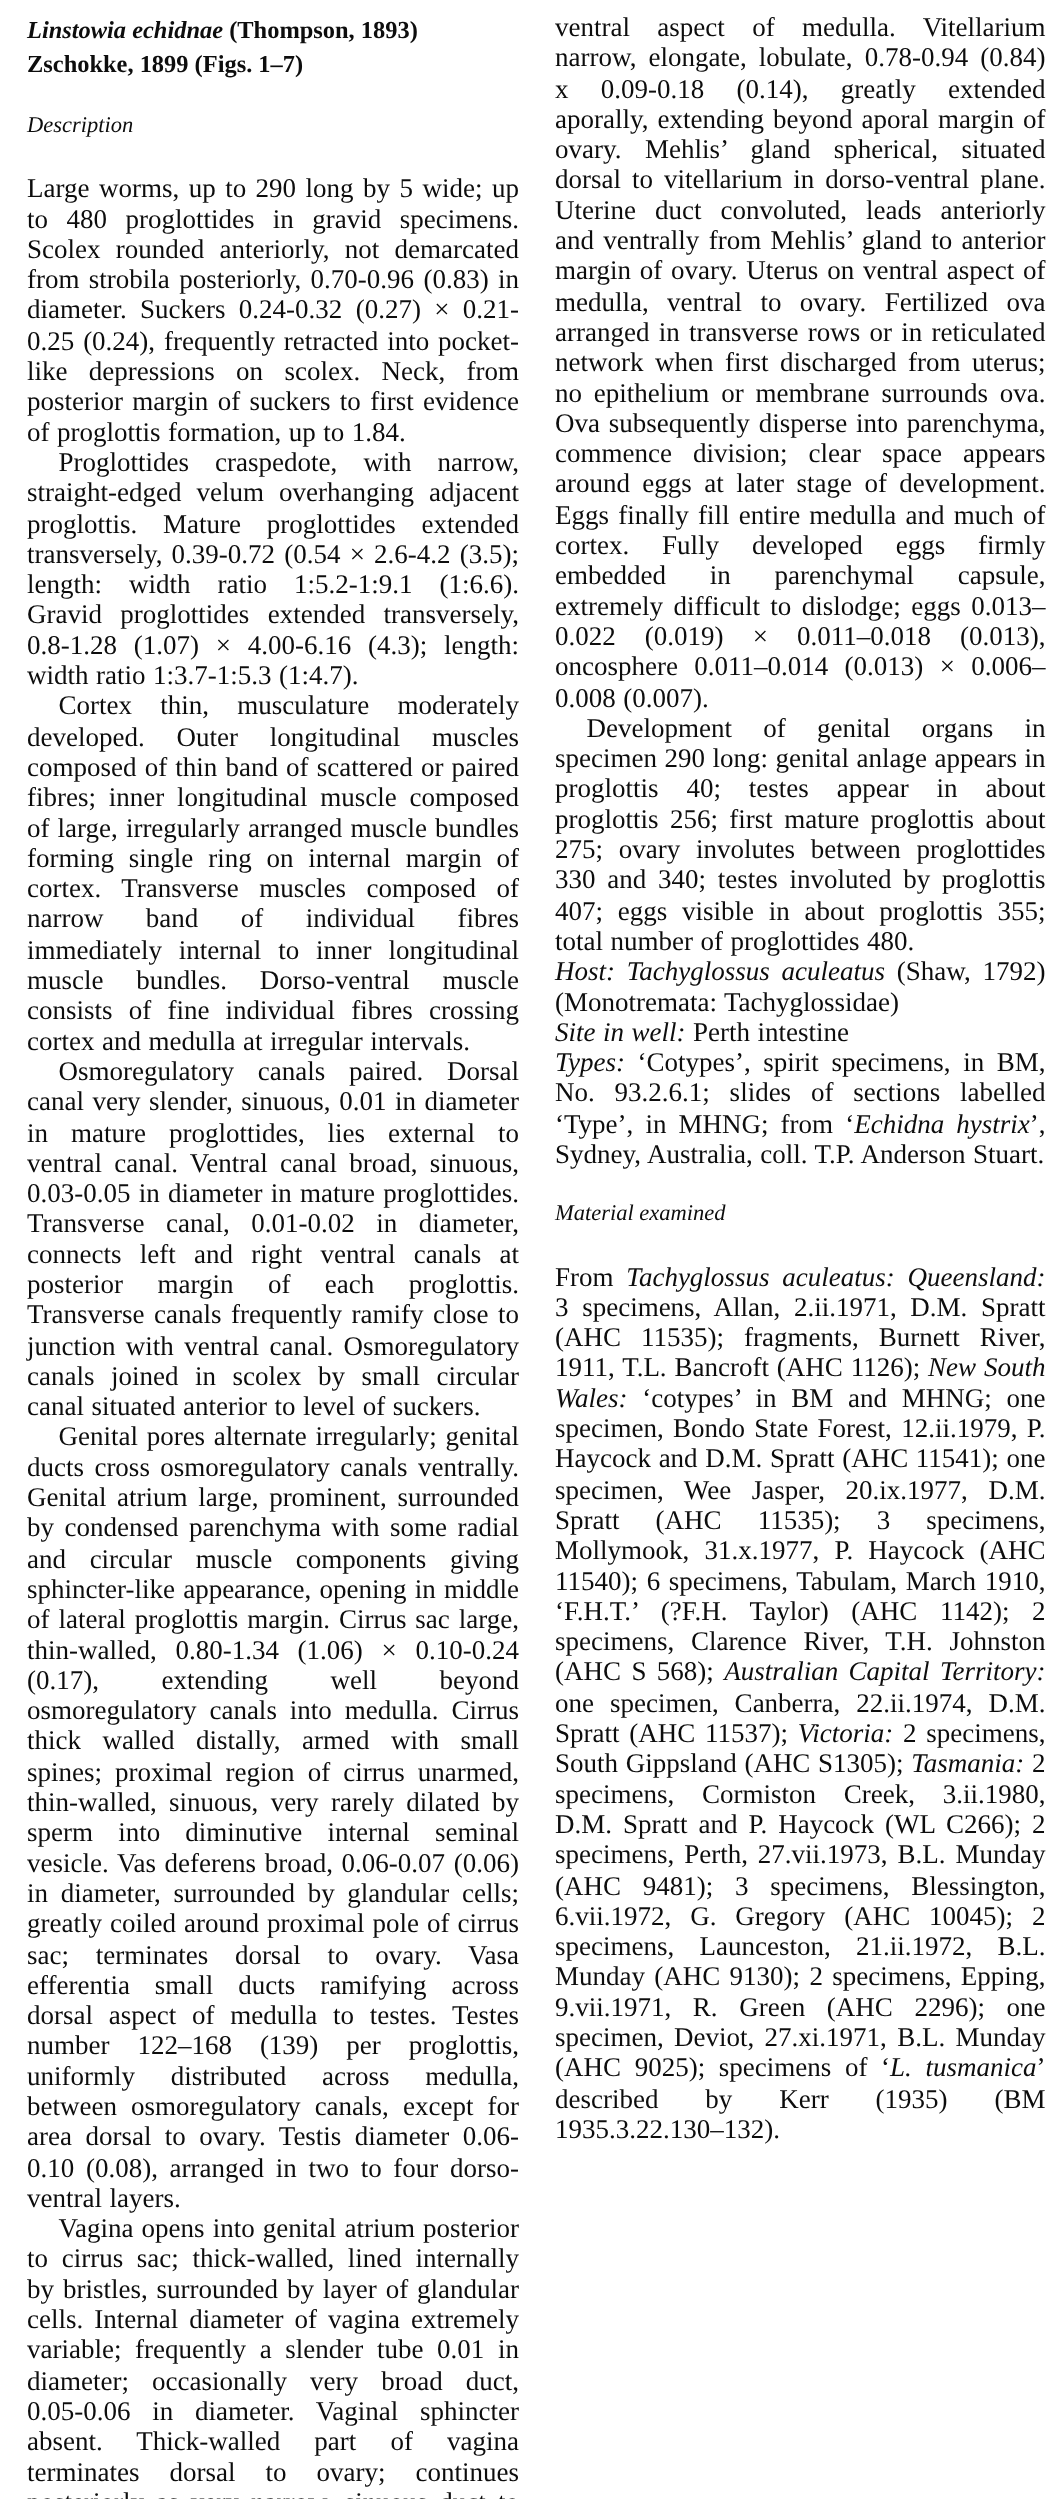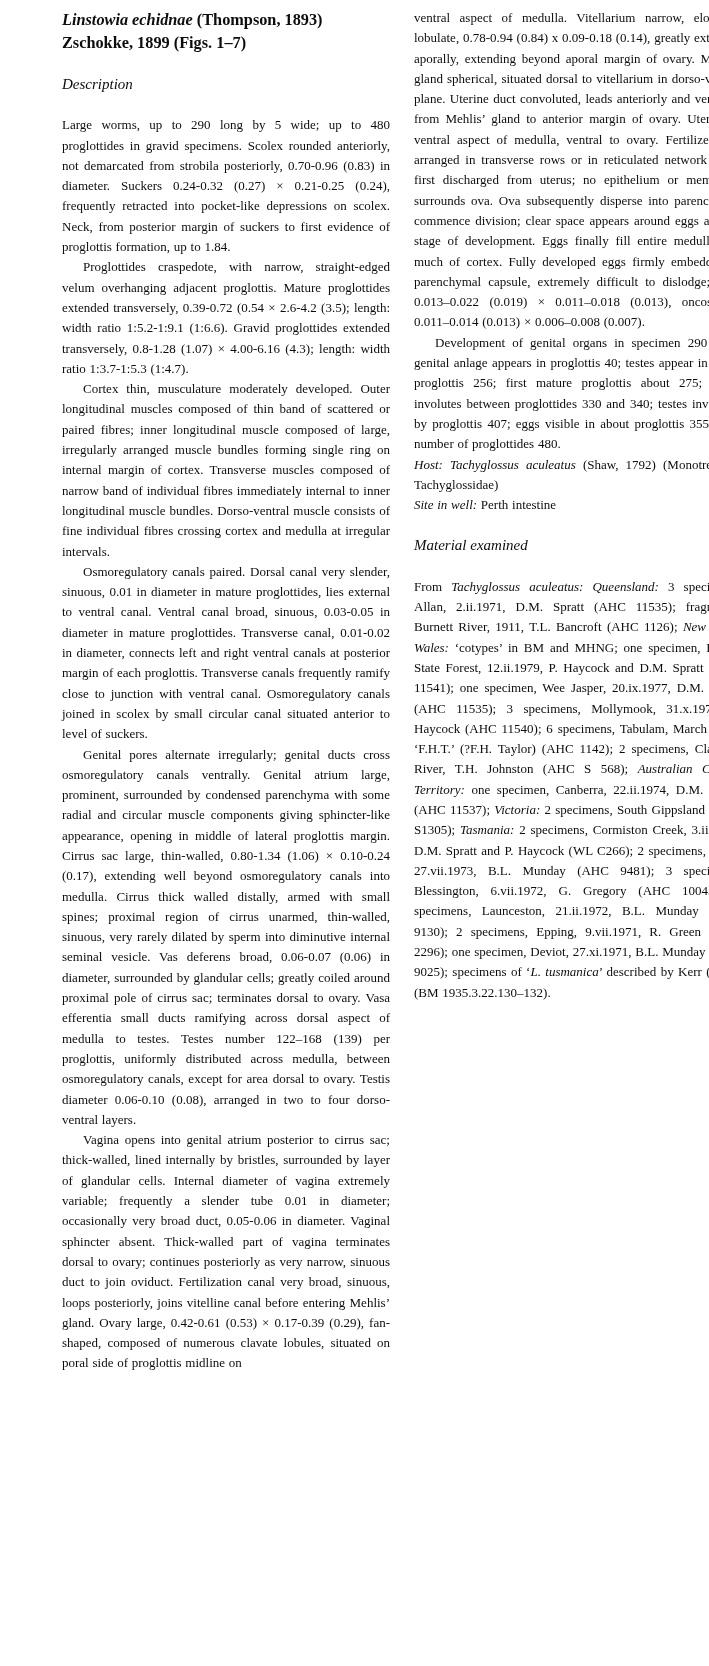--- a/index.html
+++ b/index.html
@@ -16,28 +16,28 @@
     font-family: "Liberation Serif", "DejaVu Serif", serif;
     box-sizing: border-box;
     padding: 8px 12px 0 18px;
     display: flex;
     gap: 24px;
     overflow: hidden;
   }
   .column {
     box-sizing: border-box;
   }
-  .column-left  { flex: 0 0 328px; width: 328px; margin-left: 44px; }
+  .column-left  { flex: 0 0 328px; width: 328px; }
   .column-right { flex: 0 0 327px; width: 327px; }
 
   .block {
     margin: 0;
   }
   .block-paragraph {
-    font-size: 13px;
+    font-size: 18px;
     line-height: 20.3px;
     text-align: justify;
     word-spacing: 0.5px;
   }
   .block-paragraph.indent { text-indent: 21px; }
   .block-paragraph.space-before { }
   .block-title {
     font-size: 16.3px;
     line-height: 23px;
     font-weight: bold;
@@ -68,16 +68,17 @@
       <div class="block block-paragraph indent"><span class="seg-r">Cortex thin, musculature moderately developed. Outer longitudinal muscles composed of thin band of scattered or paired fibres; inner longitudinal muscle composed of large, irregularly arranged muscle bundles forming single ring on internal margin of cortex. Transverse muscles composed of narrow band of individual fibres immediately internal to inner longitudinal muscle bundles. Dorso-ventral muscle consists of fine individual fibres crossing cortex and medulla at irregular intervals.</span></div>
       <div class="block block-paragraph indent"><span class="seg-r">Osmoregulatory canals paired. Dorsal canal very slender, sinuous, 0.01 in diameter in mature proglottides, lies external to ventral canal. Ventral canal broad, sinuous, 0.03-0.05 in diameter in mature proglottides. Transverse canal, 0.01-0.02 in diameter, connects left and right ventral canals at posterior margin of each proglottis. Transverse canals frequently ramify close to junction with ventral canal. Osmoregulatory canals joined in scolex by small circular canal situated anterior to level of suckers.</span></div>
       <div class="block block-paragraph indent"><span class="seg-r">Genital pores alternate irregularly; genital ducts cross osmoregulatory canals ventrally. Genital atrium large, prominent, surrounded by condensed parenchyma with some radial and circular muscle components giving sphincter-like appearance, opening in middle of lateral proglottis margin. Cirrus sac large, thin-walled, 0.80-1.34 (1.06) × 0.10-0.24 (0.17), extending well beyond osmoregulatory canals into medulla. Cirrus thick walled distally, armed with small spines; proximal region of cirrus unarmed, thin-walled, sinuous, very rarely dilated by sperm into diminutive internal seminal vesicle. Vas deferens broad, 0.06-0.07 (0.06) in diameter, surrounded by glandular cells; greatly coiled around proximal pole of cirrus sac; terminates dorsal to ovary. Vasa efferentia small ducts ramifying across dorsal aspect of medulla to testes. Testes number 122–168 (139) per proglottis, uniformly distributed across medulla, between osmoregulatory canals, except for area dorsal to ovary. Testis diameter 0.06-0.10 (0.08), arranged in two to four dorso-ventral layers.</span></div>
       <div class="block block-paragraph indent"><span class="seg-r">Vagina opens into genital atrium posterior to cirrus sac; thick-walled, lined internally by bristles, surrounded by layer of glandular cells. Internal diameter of vagina extremely variable; frequently a slender tube 0.01 in diameter; occasionally very broad duct, 0.05-0.06 in diameter. Vaginal sphincter absent. Thick-walled part of vagina terminates dorsal to ovary; continues posteriorly as very narrow, sinuous duct to join oviduct. Fertilization canal very broad, sinuous, loops posteriorly, joins vitelline canal before entering Mehlis’ gland. Ovary large, 0.42-0.61 (0.53) × 0.17-0.39 (0.29), fan-shaped, composed of numerous clavate lobules, situated on poral side of proglottis midline on</span></div>
     </div>
   <div class="column column-right">
       <div class="block block-paragraph"><span class="seg-r">ventral aspect of medulla. Vitellarium narrow, elongate, lobulate, 0.78-0.94 (0.84) x 0.09-0.18 (0.14), greatly extended aporally, extending beyond aporal margin of ovary. Mehlis’ gland spherical, situated dorsal to vitellarium in dorso-ventral plane. Uterine duct convoluted, leads anteriorly and ventrally from Mehlis’ gland to anterior margin of ovary. Uterus on ventral aspect of medulla, ventral to ovary. Fertilized ova arranged in transverse rows or in reticulated network when first discharged from uterus; no epithelium or membrane surrounds ova. Ova subsequently disperse into parenchyma, commence division; clear space appears around eggs at later stage of development. Eggs finally fill entire medulla and much of cortex. Fully developed eggs firmly embedded in parenchymal capsule, extremely difficult to dislodge; eggs 0.013–0.022 (0.019) × 0.011–0.018 (0.013), oncosphere 0.011–0.014 (0.013) × 0.006–0.008 (0.007).</span></div>
       <div class="block block-paragraph indent"><span class="seg-r">Development of genital organs in specimen 290 long: genital anlage appears in proglottis 40; testes appear in about proglottis 256; first mature proglottis about 275; ovary involutes between proglottides 330 and 340; testes involuted by proglottis 407; eggs visible in about proglottis 355; total number of proglottides 480.</span></div>
       <div class="block block-paragraph space-before"><span class="seg-i">Host: Tachyglossus aculeatus</span><span class="seg-r"> (Shaw, 1792) (Monotremata: Tachyglossidae)</span></div>
       <div class="block block-paragraph"><span class="seg-i">Site in well:</span><span class="seg-r"> Perth intestine</span></div>
+      <div class="block block-paragraph"><span class="seg-i">Types:</span><span class="seg-r"> ‘Cotypes’, spirit specimens, in BM, No. 93.2.6.1; slides of sections labelled ‘Type’, in MHNG; from ‘</span><span class="seg-i">Echidna hystrix</span><span class="seg-r">’, Sydney, Australia, coll. T.P. Anderson Stuart.</span></div>
       <div class="block block-heading"><span class="seg-i">Material examined</span></div>
       <div class="block block-paragraph"><span class="seg-r">From </span><span class="seg-i">Tachyglossus aculeatus: Queensland:</span><span class="seg-r"> 3 specimens, Allan, 2.ii.1971, D.M. Spratt (AHC 11535); fragments, Burnett River, 1911, T.L. Bancroft (AHC 1126); </span><span class="seg-i">New South Wales:</span><span class="seg-r"> ‘cotypes’ in BM and MHNG; one specimen, Bondo State Forest, 12.ii.1979, P. Haycock and D.M. Spratt (AHC 11541); one specimen, Wee Jasper, 20.ix.1977, D.M. Spratt (AHC 11535); 3 specimens, Mollymook, 31.x.1977, P. Haycock (AHC 11540); 6 specimens, Tabulam, March 1910, ‘F.H.T.’ (?F.H. Taylor) (AHC 1142); 2 specimens, Clarence River, T.H. Johnston (AHC S 568); </span><span class="seg-i">Australian Capital Territory:</span><span class="seg-r"> one specimen, Canberra, 22.ii.1974, D.M. Spratt (AHC 11537); </span><span class="seg-i">Victoria:</span><span class="seg-r"> 2 specimens, South Gippsland (AHC S1305); </span><span class="seg-i">Tasmania:</span><span class="seg-r"> 2 specimens, Cormiston Creek, 3.ii.1980, D.M. Spratt and P. Haycock (WL C266); 2 specimens, Perth, 27.vii.1973, B.L. Munday (AHC 9481); 3 specimens, Blessington, 6.vii.1972, G. Gregory (AHC 10045); 2 specimens, Launceston, 21.ii.1972, B.L. Munday (AHC 9130); 2 specimens, Epping, 9.vii.1971, R. Green (AHC 2296); one specimen, Deviot, 27.xi.1971, B.L. Munday (AHC 9025); specimens of ‘</span><span class="seg-i">L. tusmanica</span><span class="seg-r">’ described by Kerr (1935) (BM 1935.3.22.130–132).</span></div>
     </div>
 </div>
 
 </body></html>

